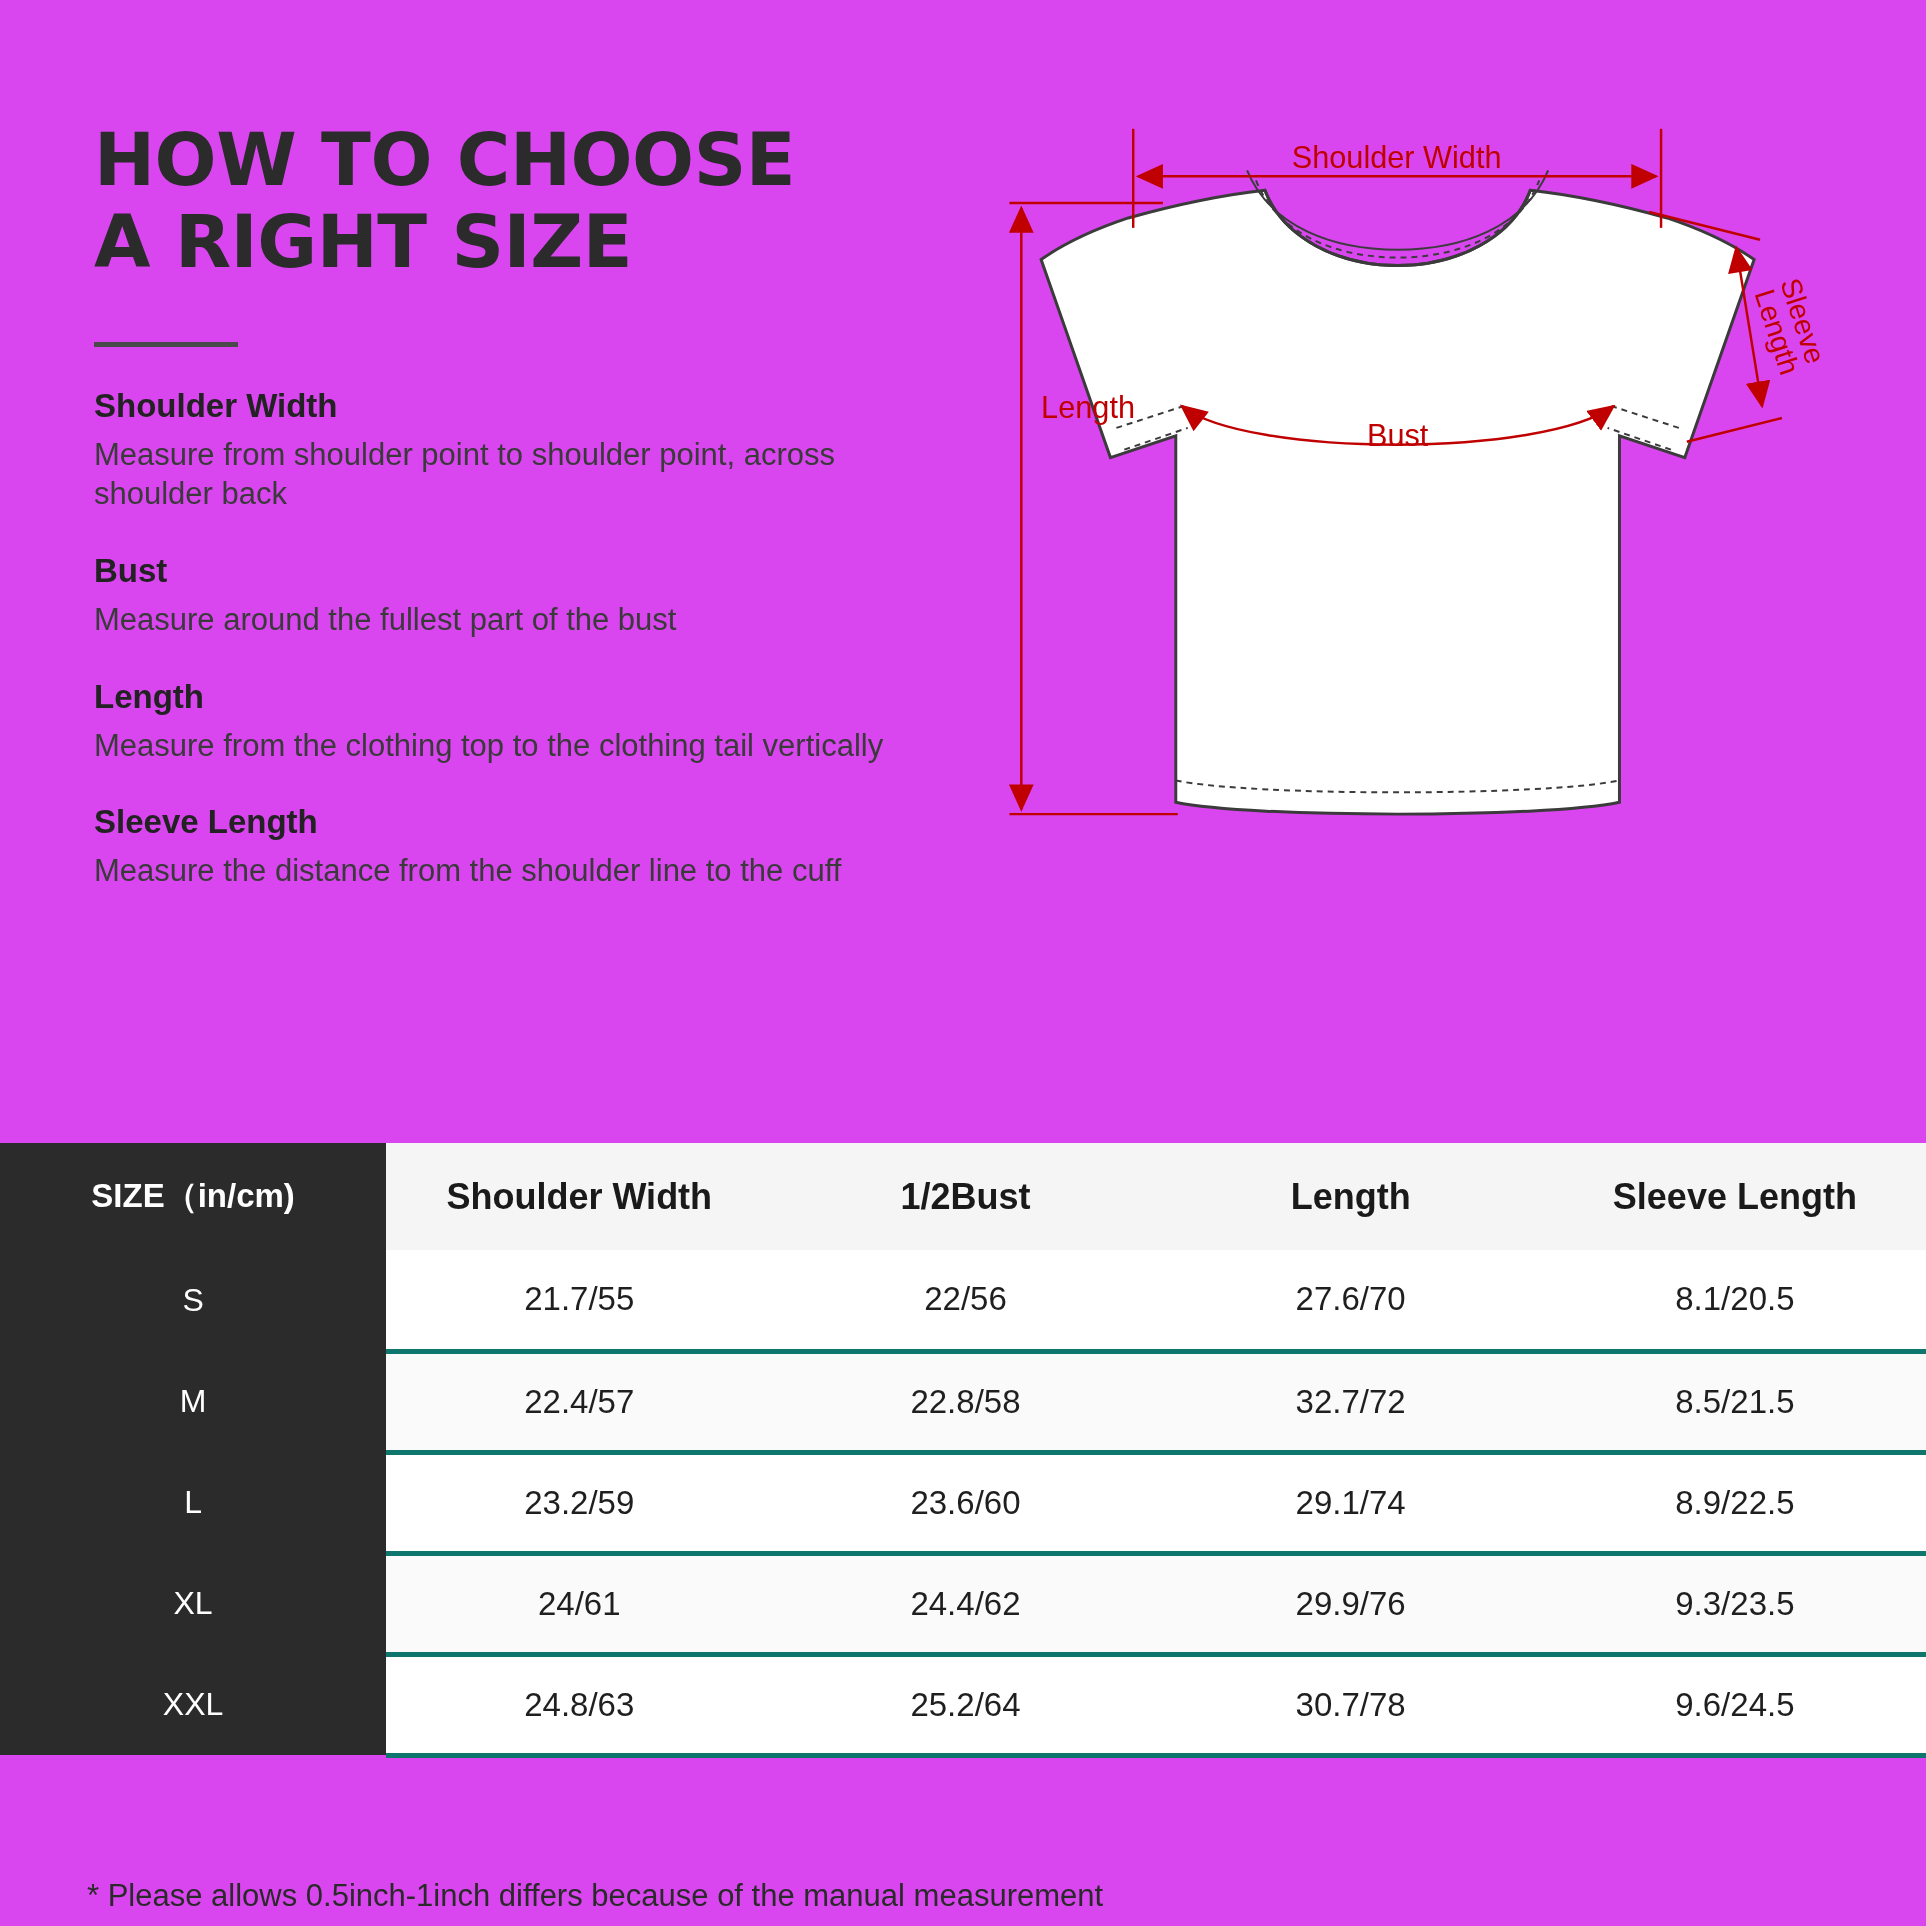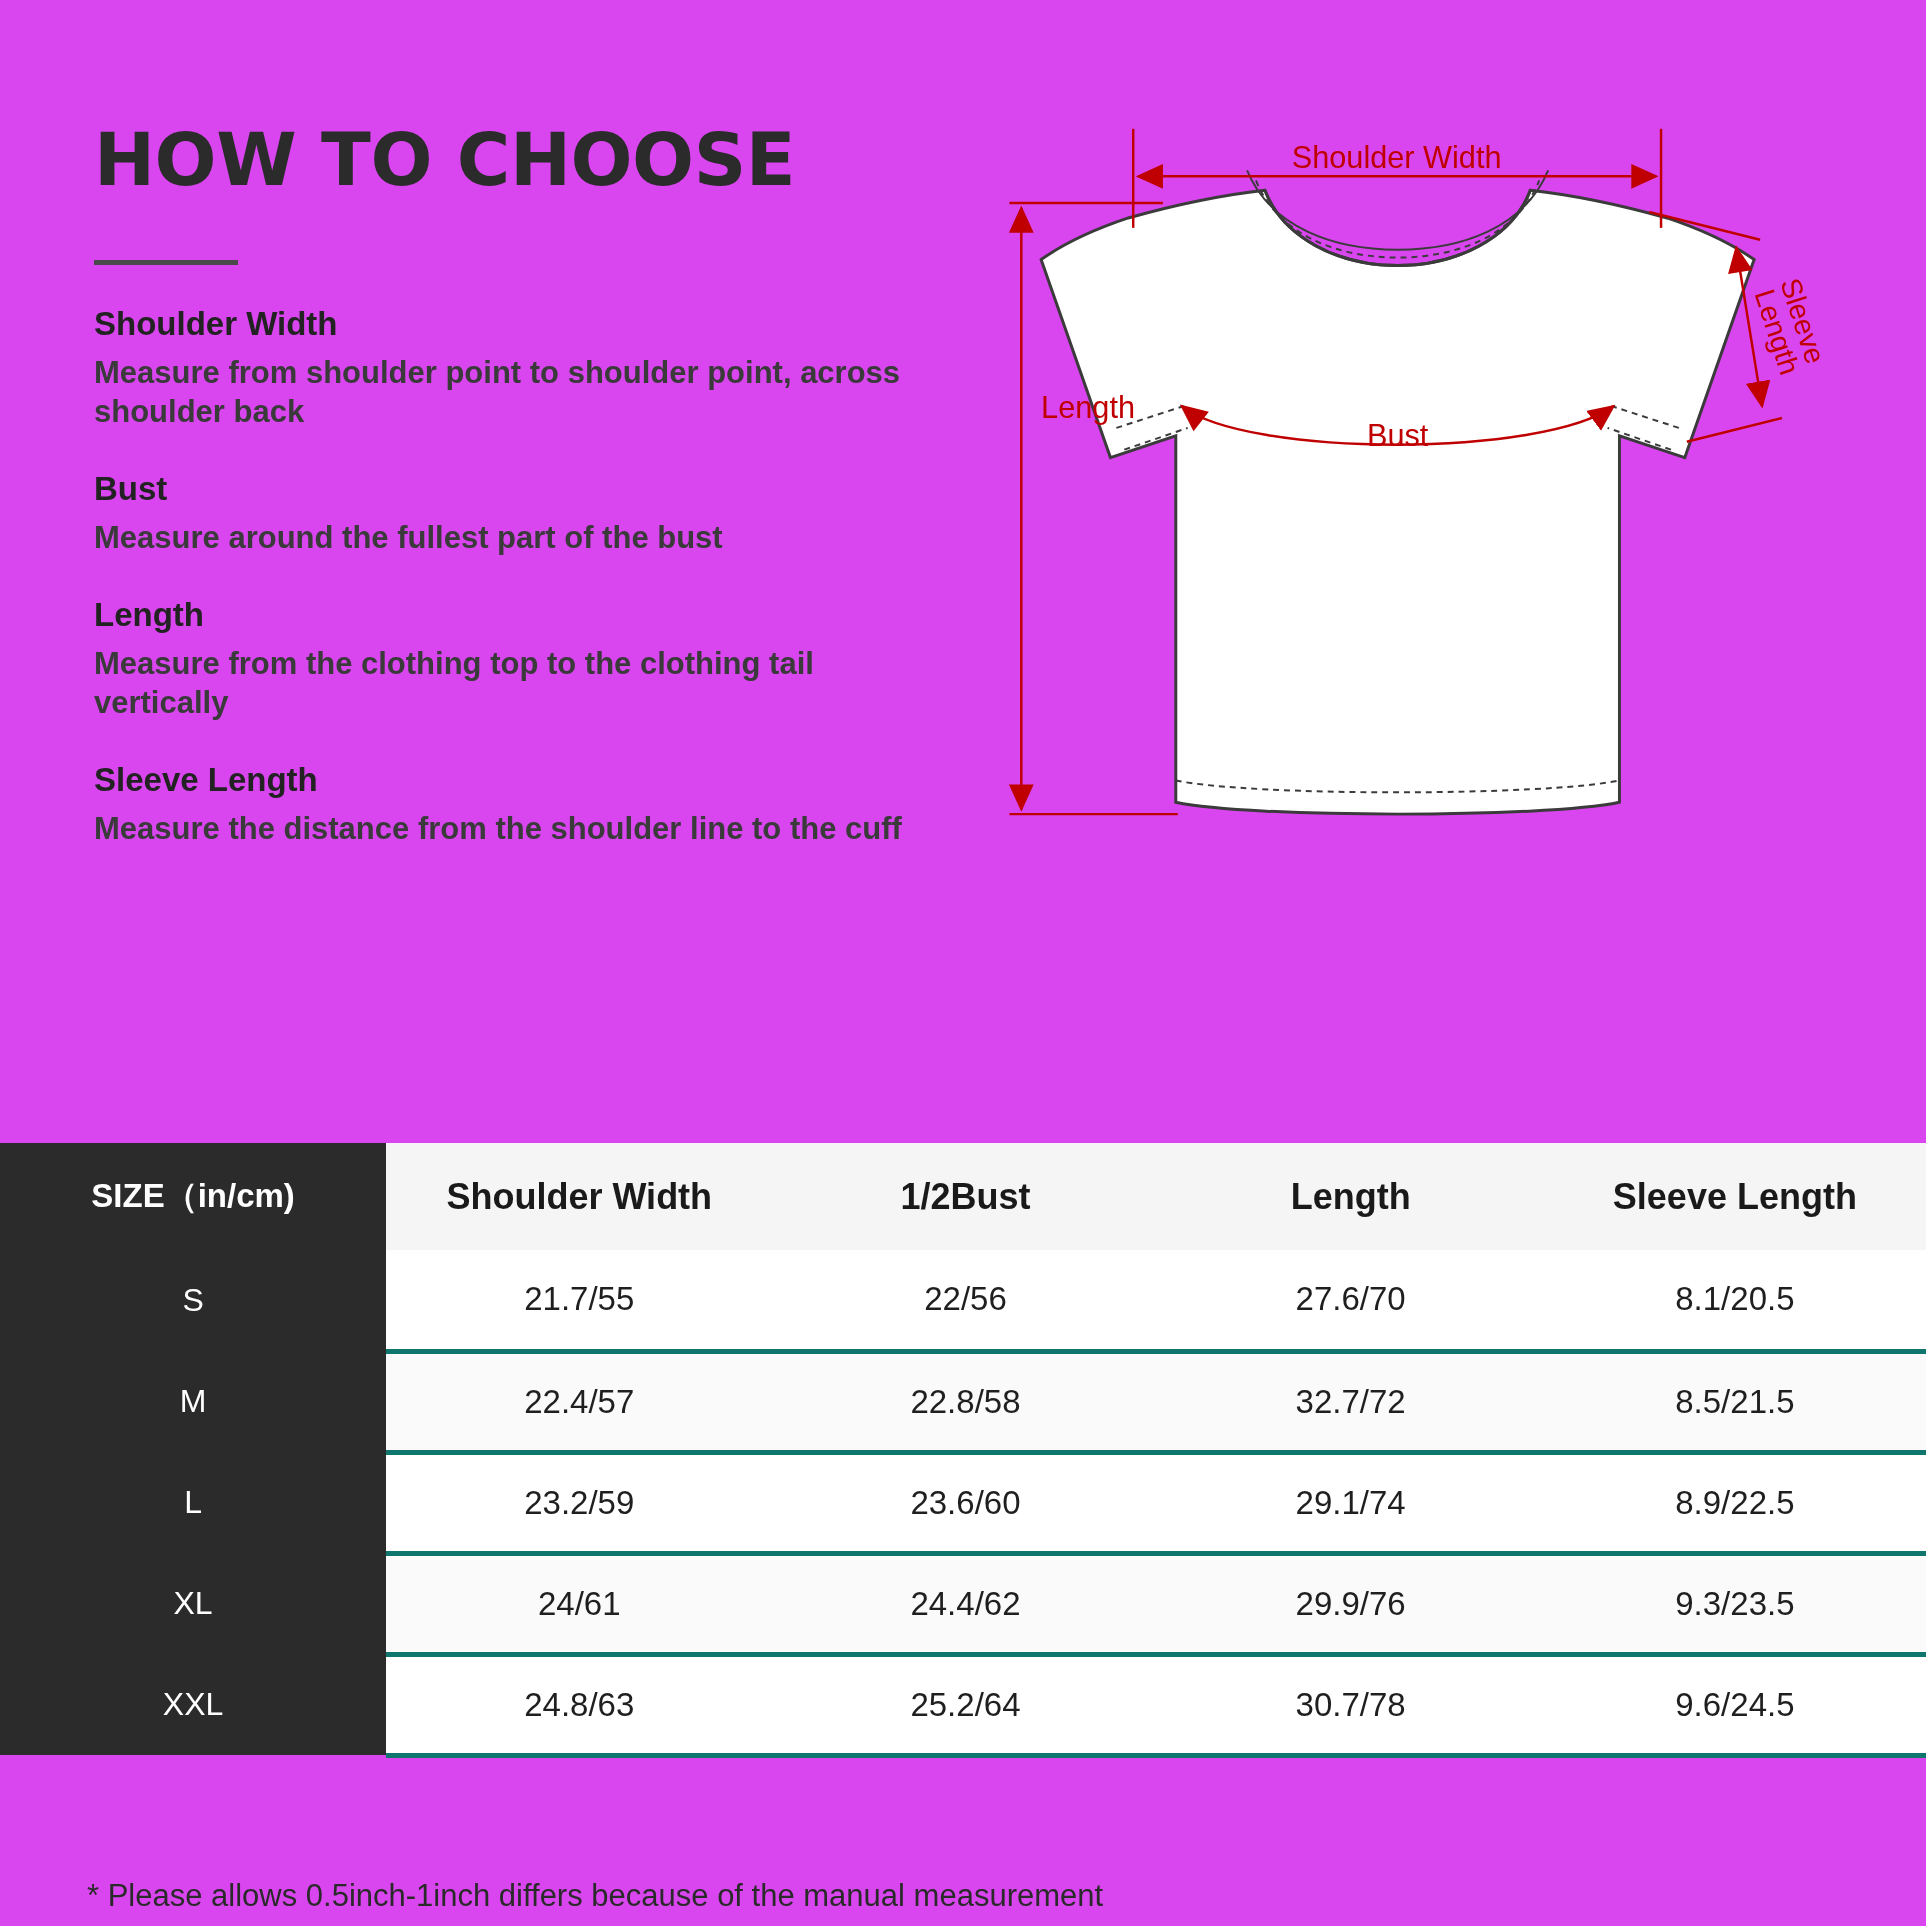--- a/index.html
+++ b/index.html
@@ -41,21 +41,21 @@
     margin: 59px 0 40px 0;
   }
   .term {
     font-size: 33px;
     font-weight: 700;
     color: #222222;
     margin: 0 0 10px 0;
   }
   .desc {
     font-size: 31px;
-    font-weight: 700;
+    font-weight: 400;
     color: #3a3a3a;
     line-height: 1.28;
     margin: 0 0 38px 0;
     max-width: 832px;
   }
   .desc.last { margin-bottom: 12px; }
 
   
   .diagram {
     position: absolute;
@@ -133,20 +133,21 @@
   }
 </style>
 </head>
 <body>
 
 <div id="page">
 
   <div class="left-col">
     <h1 class="headline">
       <span>HOW TO CHOOSE</span>
+      <span class="line2">A RIGHT SIZE</span>
     </h1>
 
     <div class="rule"></div>
 
     <div>
       <div class="term">Shoulder Width</div>
       <div class="desc">Measure from shoulder point to shoulder point, across shoulder back</div>
     </div>
 
     <div>

